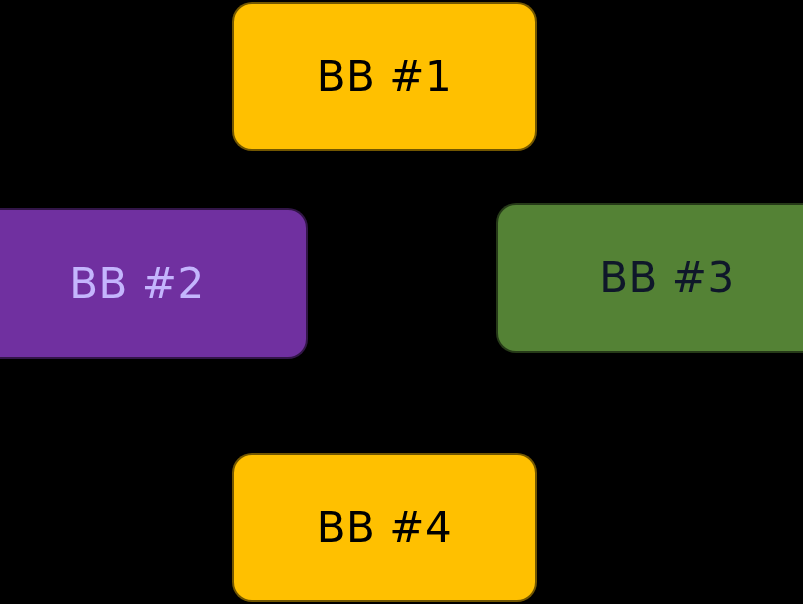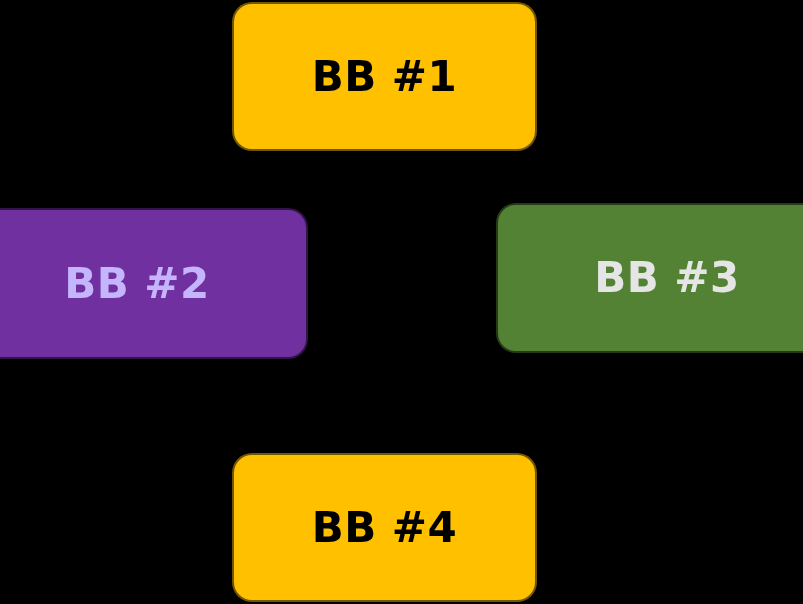--- a/index.html
+++ b/index.html
@@ -24,21 +24,21 @@
     box-sizing: border-box;
     display: flex;
     align-items: center;
     justify-content: center;
     border-radius: 20px;
     border: 2px solid rgba(0,0,0,0.55);
   }
   .bb-label {
     font-family: "DejaVu Sans", sans-serif;
     font-size: 42px;
-    font-weight: 700;
+    font-weight: 400;
     letter-spacing: 0.5px;
     line-height: 1;
     white-space: nowrap;
     user-select: none;
   }
   
   #node-1 {
     left: 232px;
     top: 2px;
     width: 305px;
@@ -98,20 +98,20 @@
 
   <div id="node-1" class="bb-node" style="background:#FFC000;">
     <span class="bb-label" style="color:#000000;">BB #1</span>
   </div>
 
   <div id="node-2" class="bb-node" style="background:#7030A0;">
     <span class="bb-label" style="color:#c4b5fd;">BB #2</span>
   </div>
 
   <div id="node-3" class="bb-node" style="background:#548235;">
-    <span class="bb-label" style="color:#e5e5e5;">BB #3</span>
+    <span class="bb-label" style="color:#0f172a;">BB #3</span>
   </div>
 
   <div id="node-4" class="bb-node" style="background:#FFC000;">
     <span class="bb-label" style="color:#000000;">BB #4</span>
   </div>
 
 </div>
 
 </body></html>

